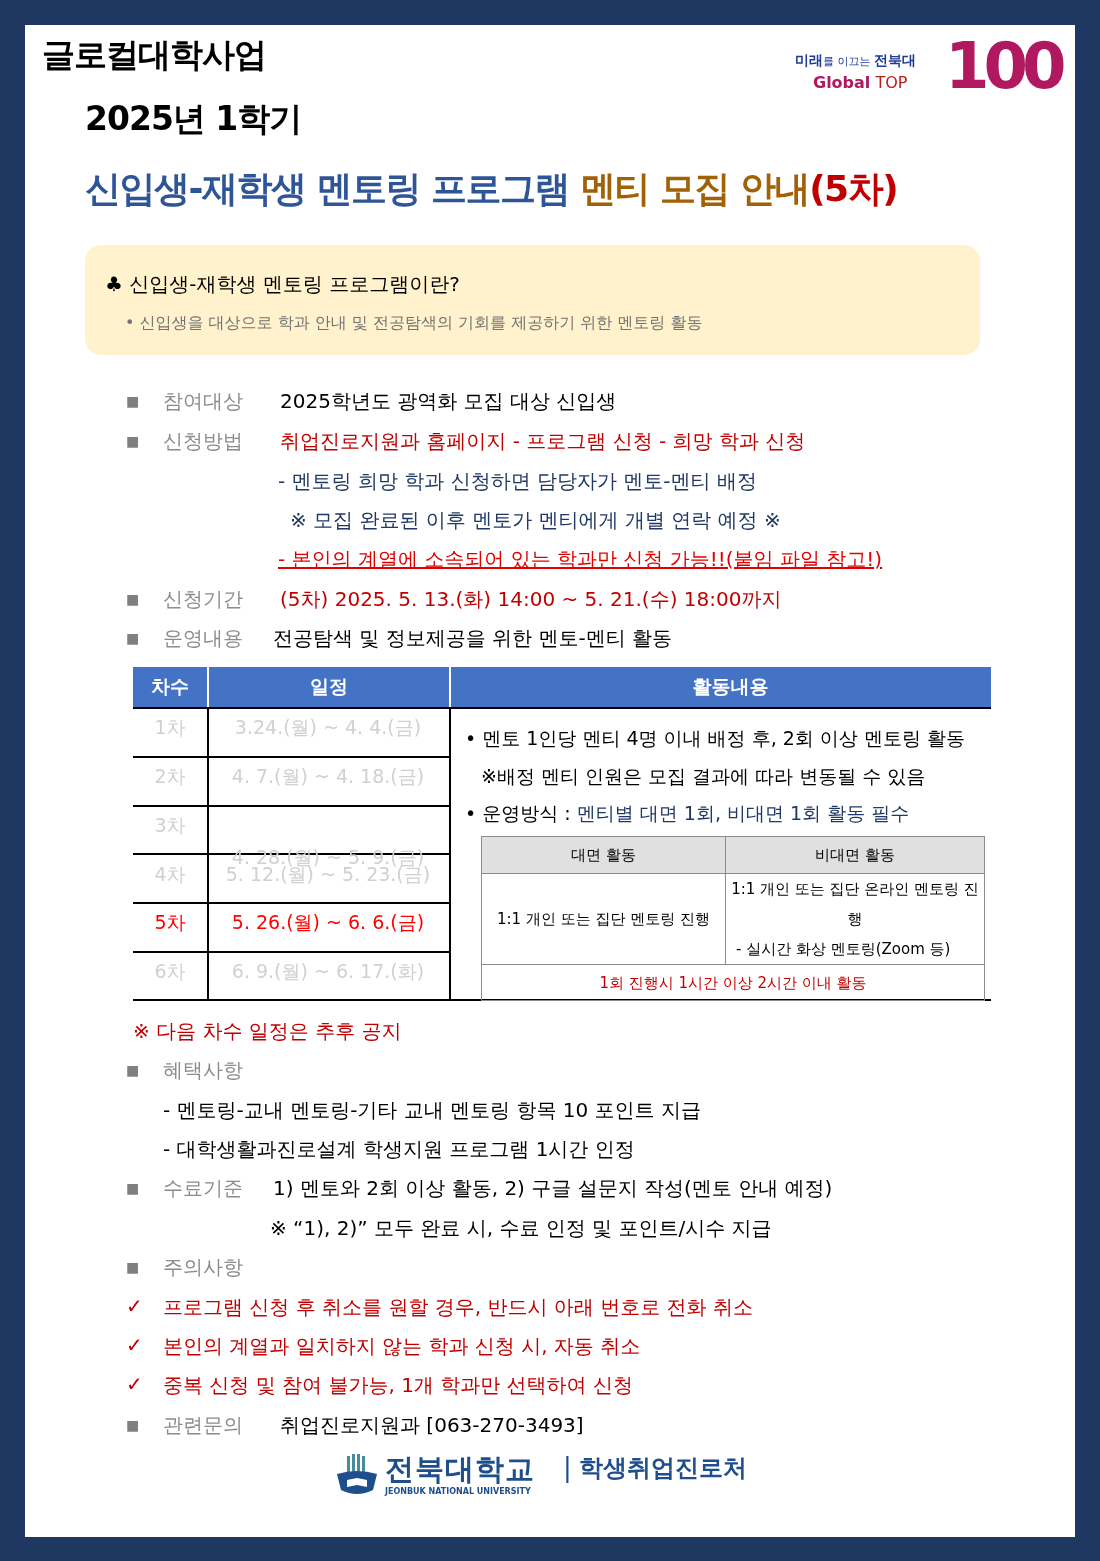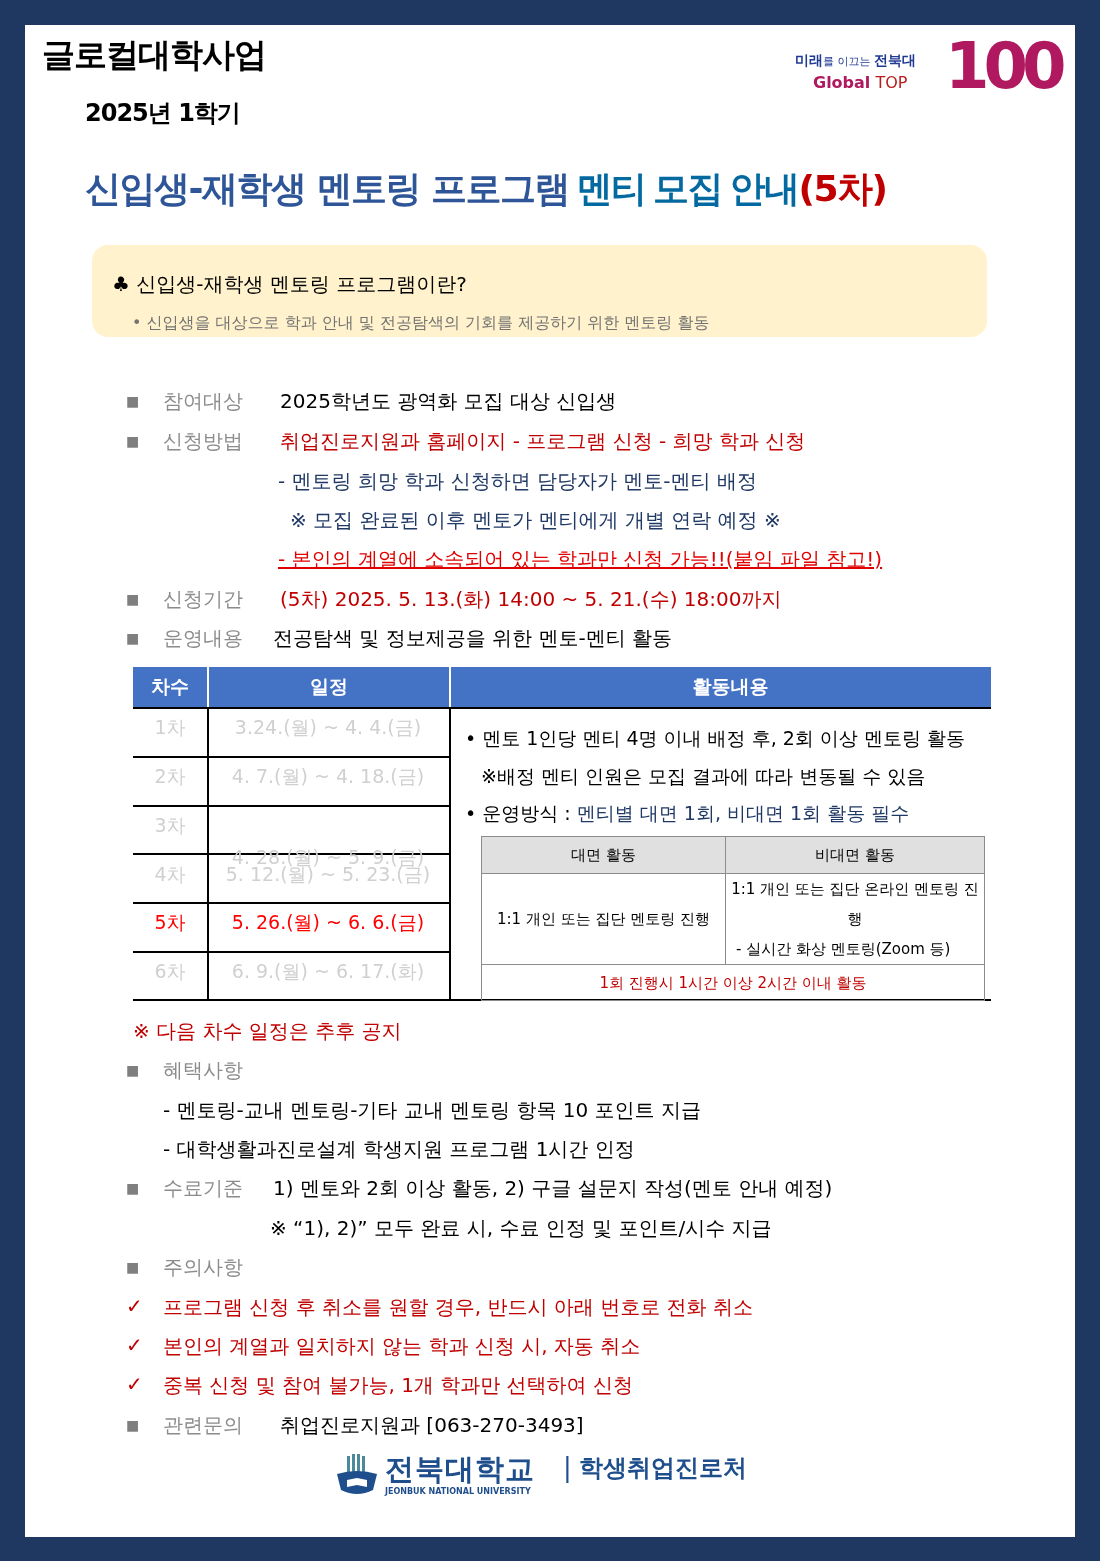--- a/index.html
+++ b/index.html
@@ -12,37 +12,37 @@
     }
     .page {
       position: absolute;
       left: 25px; top: 25px;
       width: 1050px; height: 1512px;
       background: #ffffff;
     }
     .abs { position: absolute; white-space: nowrap; }
 
     .header-org { left: 17px; top: 8px; font-size: 33px; font-weight: bold; color: #000; letter-spacing: -1px; }
-    .header-term { left: 60px; top: 72px; font-size: 24px; font-weight: bold; color: #000; letter-spacing: -1px; }
+    .header-term { left: 60px; top: 72px; font-size: 33px; font-weight: bold; color: #000; letter-spacing: -1px; }
 
     .logo { left: 770px; top: 12px; width: 240px; height: 70px; }
     .logo .line1 { position: absolute; left: 0; top: 15px; font-size: 14px; font-weight: bold; color: #1f3a93; }
     .logo .line1 .small { font-weight: normal; font-size: 11px; color: #1f3a93; }
     .logo .line2 { position: absolute; left: 18px; top: 36px; font-size: 16px; color: #b0185f; }
     .logo .line2 b { font-weight: bold; }
     .logo .line2 span.top { color: #b91c1c; font-weight: normal; }
     .logo .hundred { position: absolute; left: 150px; top: -8px; font-size: 64px; font-weight: bold; color: #b0185f; letter-spacing: -6px; }
 
     .main-title { left: 60px; top: 140px; font-size: 36px; font-weight: bold; letter-spacing: -1.5px; }
     .main-title .blue { color: #2e5597; }
-    .main-title .black { color: #0369a1; font-family: Liberation Serif, serif; }
+    .main-title .black { color: #a16207; }
     .main-title .red { color: #c00000; }
 
     .intro-box {
-      position: absolute; left: 67px; top: 220px; width: 895px; height: 92px;
+      position: absolute; left: 60px; top: 220px; width: 895px; height: 110px;
       background: #fff2cc; border-radius: 16px; padding-left: 32px;
     }
     .intro-q { left: 20px; top: 26px; font-size: 20px; color: #000; }
     .intro-a { left: 40px; top: 68px; font-size: 16px; color: #737373; }
 
     .row-bullet { font-size: 14px; color: #7f7f7f; }
     .label { font-size: 20px; color: #8c8c8c; }
     .val { font-size: 20px; color: #000; }
     .red { color: #c00000; }
     .navy { color: #1f3864; }

